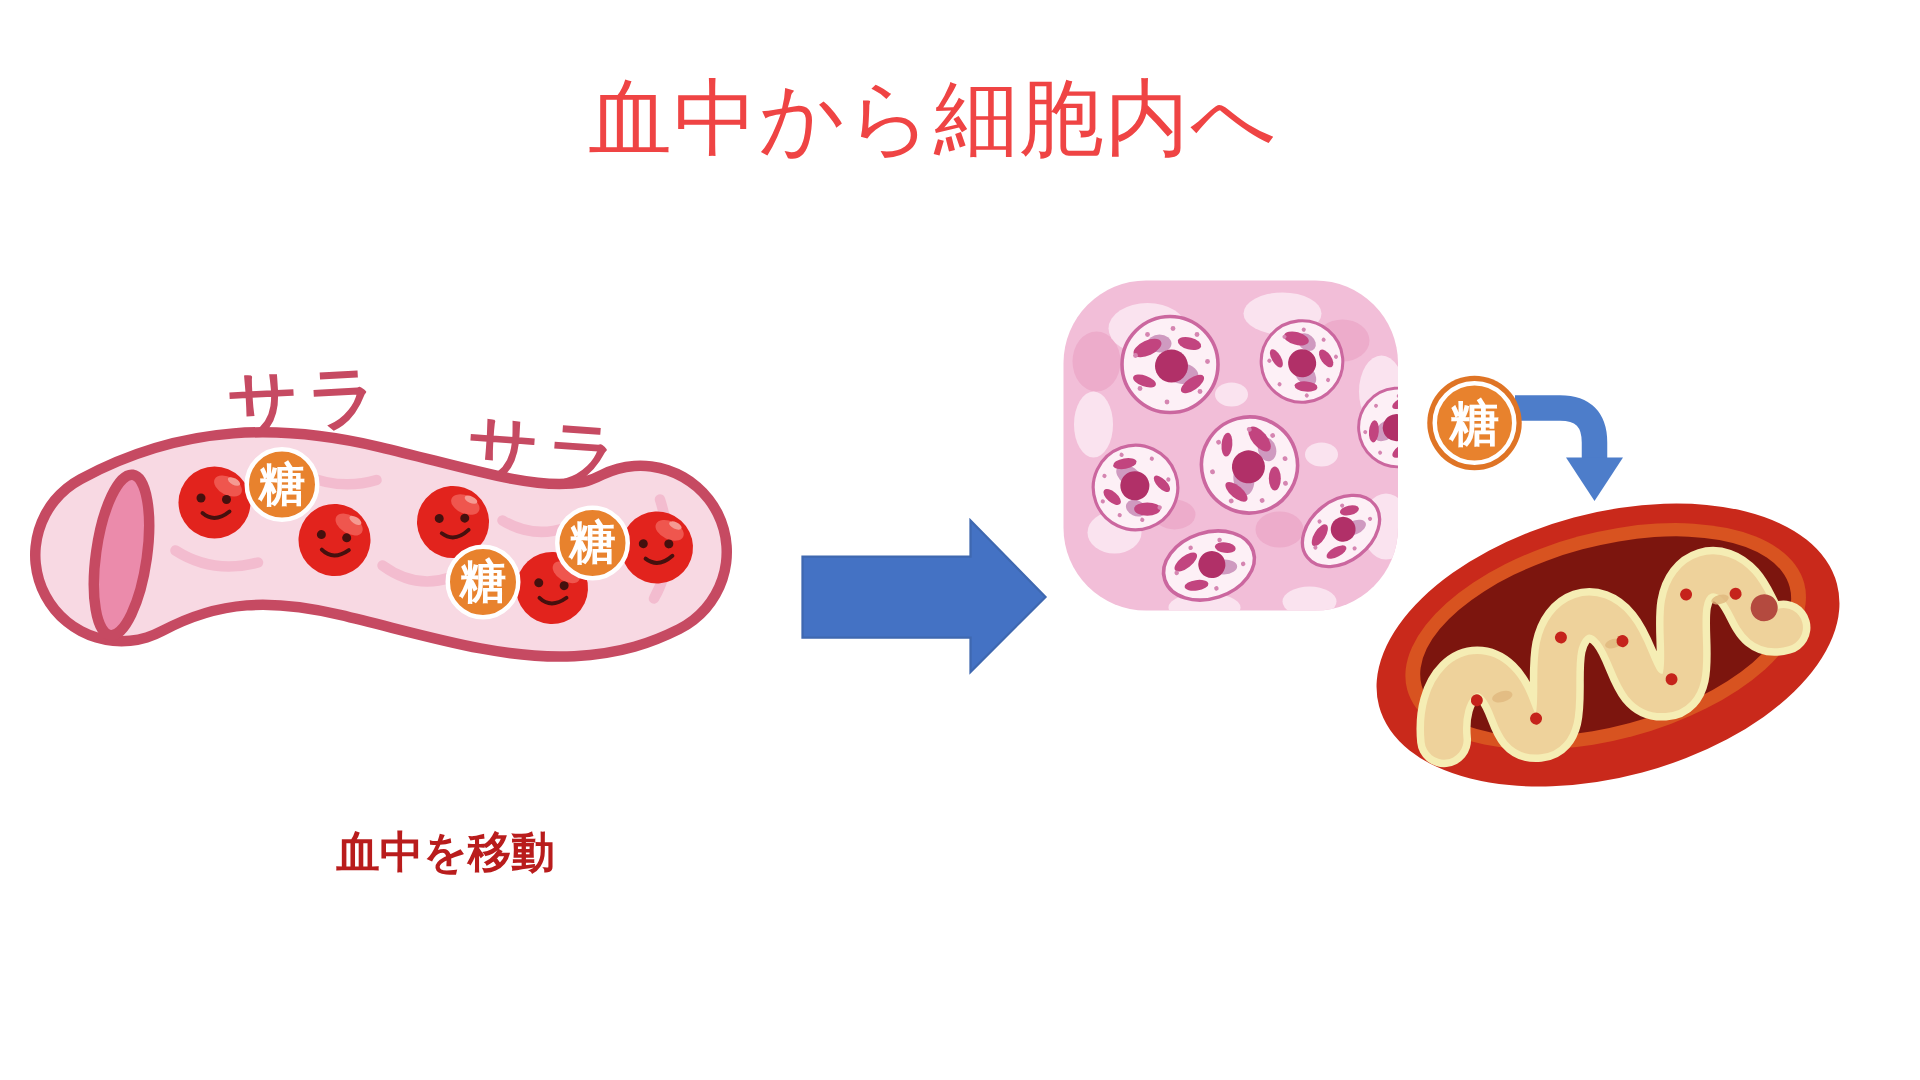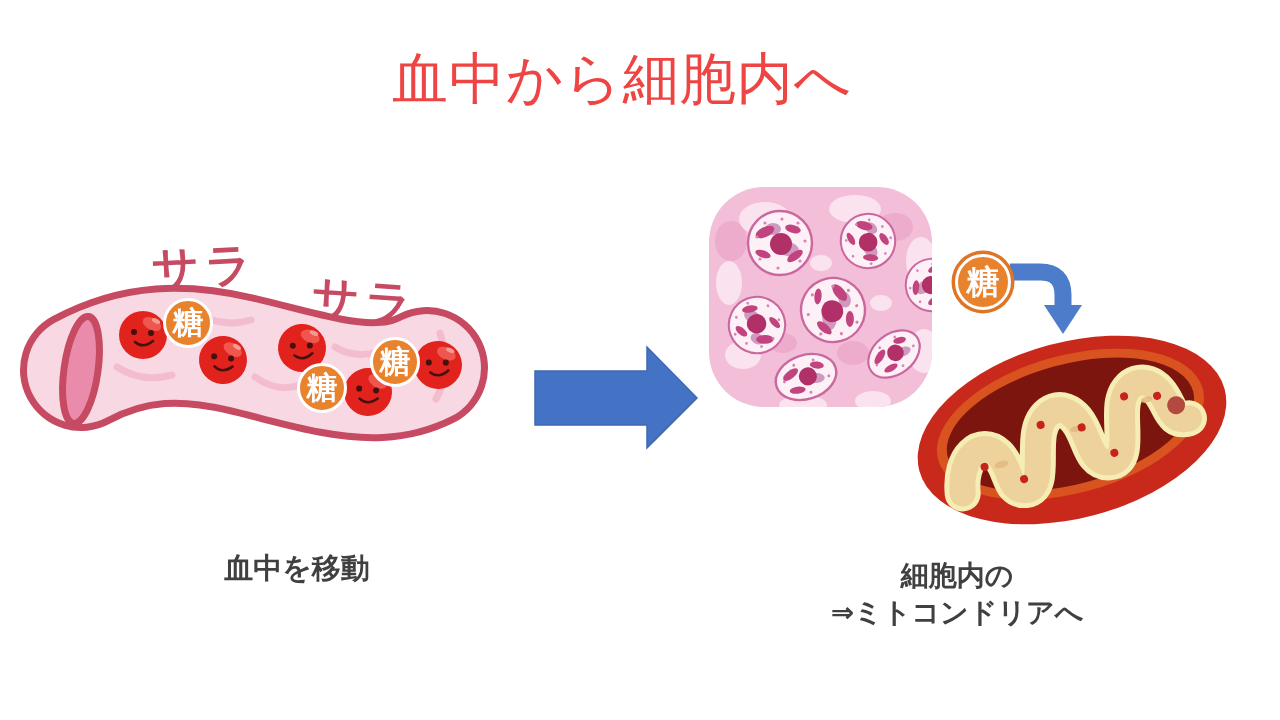--- a/index.html
+++ b/index.html
@@ -7,21 +7,21 @@
           font-family:"Liberation Sans","DejaVu Sans",sans-serif;}
   .abs{position:absolute;}
   #slide-title{left:0;top:42px;width:1244px;text-align:center;font-size:56px;
                font-weight:400;color:#ef4444;letter-spacing:1px;}
   .sara{font-size:46px;font-weight:700;color:#c64a62;letter-spacing:6px;z-index:1;}
   .sugar{display:flex;align-items:center;justify-content:center;border-radius:50%;
          background:#e8822d;color:#fff;font-weight:700;z-index:5;
          border:3px solid #ffffff;box-sizing:border-box;}
   .sugar-small{width:50px;height:50px;font-size:31px;}
   .sugar-ring{width:56px;height:56px;font-size:33px;box-shadow:0 0 0 3.5px #df7425;}
-  .caption{font-weight:700;color:#404040;text-align:center;}
+  .caption{font-weight:700;color:#b91c1c;text-align:center;}
   #vessel-caption{left:157px;top:549px;width:280px;font-size:29px;}
   #cell-caption{left:790px;top:557px;width:334px;font-size:28px;line-height:37px;}
   svg{display:block;overflow:visible;}
 </style>
 </head>
 <body>
 
 <div id="canvas">
 
   <div id="slide-title" class="abs">血中から細胞内へ</div>
@@ -169,18 +169,14 @@
             <circle cx="231" cy="93" r="4"></circle>
           <circle cx="263" cy="101" r="4"></circle>
         </g>
         <circle cx="279" cy="115" r="9" fill="#b44a3f"></circle>
       </g>
       <ellipse rx="16" ry="6" transform="translate(60 187) rotate(25)" fill="rgba(255,255,255,0.45)"></ellipse>
     </g>
   </svg>
 
   <div id="vessel-caption" class="abs caption">血中を移動</div>
-  <div id="cell-caption" class="abs caption">
-    <div>細胞内の</div>
-    <div>⇒ミトコンドリアへ</div>
-  </div>
 
 </div>
 
 </body></html>

